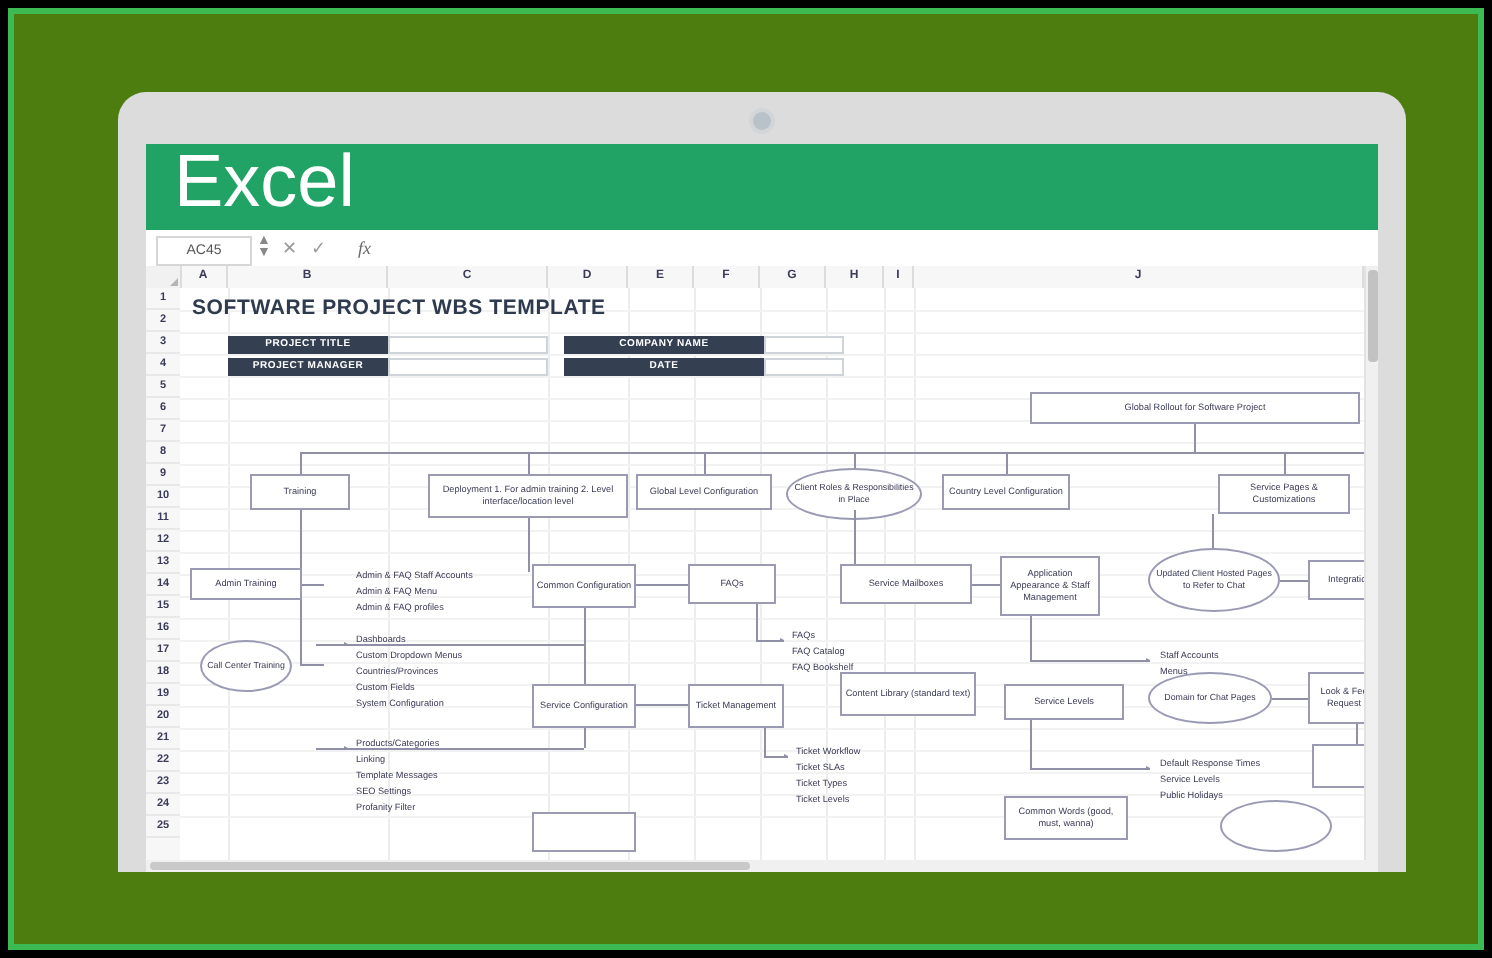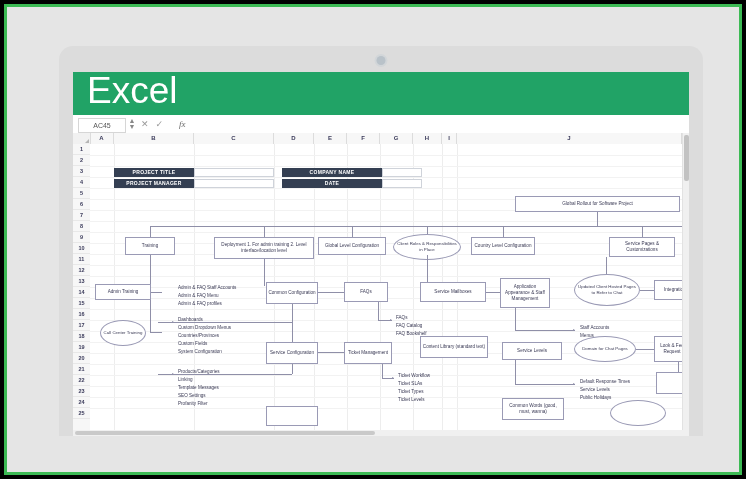--- a/index.html
+++ b/index.html
@@ -4,21 +4,21 @@
 <title>Excel WBS Template</title>
 <style>
   html,body{margin:0;padding:0;}
   body{
     width:746px;height:479px;background:#000;overflow:hidden;
     font-family:"Liberation Sans", sans-serif;
   }
   .outer-black{position:absolute;inset:0;background:#000;}
   .green-frame{
     position:absolute;left:4px;top:4px;width:738px;height:471px;
-    border:3px solid #3cba54;background:#e5e5e5;box-sizing:border-box;
+    border:3px solid #3cba54;background:#4d7c0f;box-sizing:border-box;
   }
   
   .tablet{
     position:absolute;left:52px;top:39px;width:644px;height:390px;
     background:#dcdcdc;border-radius:14px 14px 0 0;box-sizing:border-box;
   }
   .tablet-cam{
     position:absolute;left:50%;top:10px;transform:translateX(-50%);
     width:9px;height:9px;border-radius:50%;background:#b9c2c9;
     box-shadow:0 0 0 2px #d2d6d9;
@@ -258,20 +258,21 @@
         <div class="hline" style="top:176px"></div>
         <div class="hline" style="top:187px"></div>
         <div class="hline" style="top:198px"></div>
         <div class="hline" style="top:209px"></div>
         <div class="hline" style="top:220px"></div>
         <div class="hline" style="top:231px"></div>
         <div class="hline" style="top:242px"></div>
         <div class="hline" style="top:253px"></div>
         <div class="hline" style="top:264px"></div>
 
+        <div class="wbs-title">SOFTWARE PROJECT WBS TEMPLATE</div>
 
         <div class="hdr-label" style="left:24px;top:24px;width:80px">PROJECT TITLE</div>
         <div class="hdr-blank" style="left:104px;top:24px;width:80px"></div>
         <div class="hdr-label" style="left:192px;top:24px;width:100px">COMPANY NAME</div>
         <div class="hdr-blank" style="left:292px;top:24px;width:40px"></div>
 
         <div class="hdr-label" style="left:24px;top:35px;width:80px">PROJECT MANAGER</div>
         <div class="hdr-blank" style="left:104px;top:35px;width:80px"></div>
         <div class="hdr-label" style="left:192px;top:35px;width:100px">DATE</div>
         <div class="hdr-blank" style="left:292px;top:35px;width:40px"></div>

